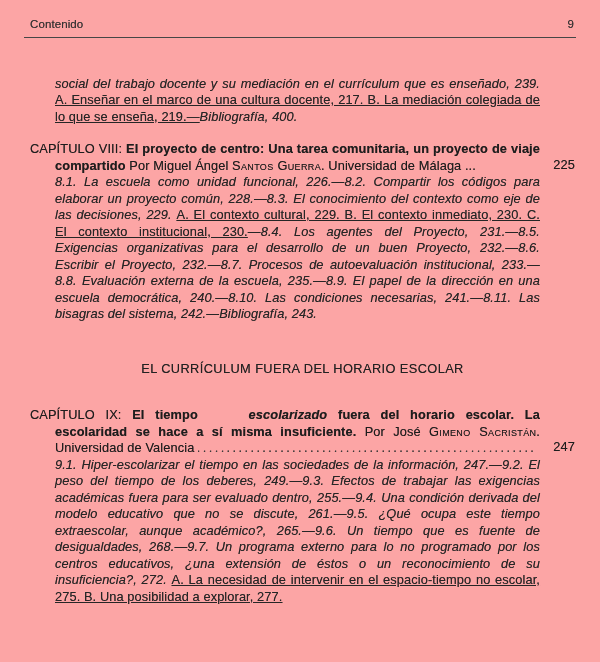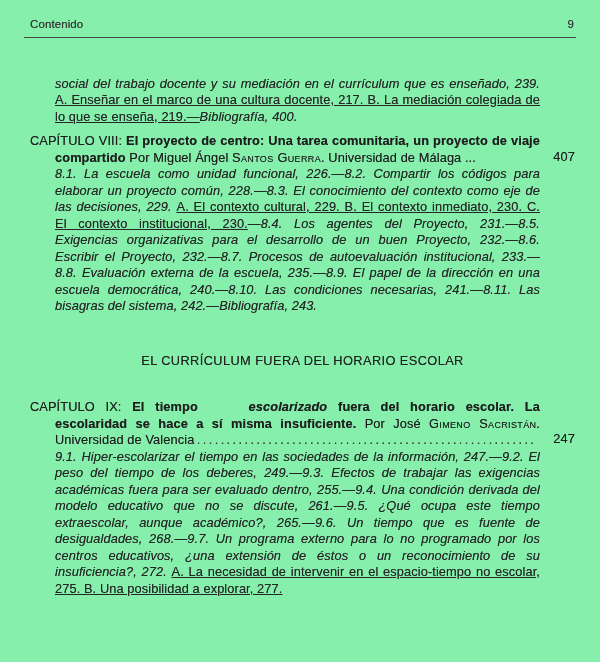--- a/index.html
+++ b/index.html
@@ -1,20 +1,20 @@
 <!DOCTYPE html>
 <html><head>
 <meta charset="utf-8">
 <style>
   * { margin:0; padding:0; box-sizing:border-box; }
   html, body { width:600px; }
   body { background:#e9e8e5; font-family:"Liberation Sans","DejaVu Sans",sans-serif; }
   .page {
     width:600px; height:662px; overflow:hidden;
-    background:#86efac;
+    background:#fca5a5;
     color:#262626;
     font-size:12.8px; line-height:16.5px; letter-spacing:0.1px;
     text-shadow:0 0 0.3px rgba(20,20,20,0.55);
   }
   .running-header {
     display:flex; justify-content:space-between; align-items:flex-end;
     padding:16px 26px 4px 30px;
     font-size:11.5px; color:#333;
   }
   .rule { height:1px; background:#464646; margin:0 24px; }
@@ -22,21 +22,21 @@
 
   .toc-para {
     text-align:justify;
     padding:0 35px 0 25px;
     font-style:italic;
   }
   .toc-para .rm { font-style:normal;text-decoration:underline; }
 
   .continuation { margin-top:38px; }
 
-  .chapter { margin-top:8px; }
+  .chapter { margin-top:16px; }
   .chapter-9 { margin-top:30px; }
 
   .chap-heading {
     position:relative;
     text-align:justify;
     padding:0 35px 0 25px;
     text-indent:-25px;
     color:#1d1d1d;
   }
   .chap-label { font-weight:normal; }
@@ -68,21 +68,21 @@
     <span>Contenido</span>
     <span>9</span>
   </header>
   <div class="rule"></div>
 
   <main class="body">
 
     <p class="toc-para continuation"><span>social del trabajo docente y su mediación en el currículum que es enseñado, 239. </span><span class="rm">A. Enseñar en el marco de una cultura docente, 217. B. La mediación colegiada de lo que se enseña, 219.—</span><span>Bibliografía, 400.</span></p>
 
     <section class="chapter">
-      <p class="chap-heading"><span class="chap-label">CAPÍTULO VIII: </span><span class="bold">El proyecto de centro: Una tarea comunitaria, un proyecto de viaje compartido </span><span>Por Miguel Ángel </span><span class="sc">Santos Guerra</span><span>. Universidad de Málaga ...</span><span class="page-num">407</span></p>
+      <p class="chap-heading"><span class="chap-label">CAPÍTULO VIII: </span><span class="bold">El proyecto de centro: Una tarea comunitaria, un proyecto de viaje compartido </span><span>Por Miguel Ángel </span><span class="sc">Santos Guerra</span><span>. Universidad de Málaga ...</span><span class="page-num">225</span></p>
       <p class="toc-para"><span>8.1. La escuela como unidad funcional, 226.—8.2. Compartir los códigos para elaborar un proyecto común, 228.—8.3. El conocimiento del contexto como eje de las decisiones, 229. </span><span class="rm">A. El contexto cultural, 229. B. El contexto inmediato, 230. C. El contexto institucional, 230.</span><span>—8.4. Los agentes del Proyecto, 231.—8.5. Exigencias organizativas para el desarrollo de un buen Proyecto, 232.—8.6. Escribir el Proyecto, 232.—8.7. Procesos de autoevaluación institucional, 233.—8.8. Evaluación externa de la escuela, 235.—8.9. El papel de la dirección en una escuela democrática, 240.—8.10. Las condiciones necesarias, 241.—8.11. Las bisagras del sistema, 242.—Bibliografía, 243.</span></p>
     </section>
 
     <div class="part-title">
       <div>EL CURRÍCULUM FUERA DEL HORARIO ESCOLAR</div>
     </div>
 
     <section class="chapter chapter-9">
       <p class="chap-heading"><span class="chap-label">CAPÍTULO IX: </span><span class="bold">El tiempo </span><span class="bold-italic">escolarizado</span><span class="bold"> fuera del horario escolar. La escolaridad se hace a sí misma insuficiente. </span><span>Por José </span><span class="sc">Gimeno Sacristán</span><span>. Universidad de Valencia </span><span class="leader">..........................................................................................................</span><span class="page-num">247</span></p>
       <p class="toc-para"><span>9.1. Hiper-escolarizar el tiempo en las sociedades de la información, 247.—9.2. El peso del tiempo de los deberes, 249.—9.3. Efectos de trabajar las exigencias académicas fuera para ser evaluado dentro, 255.—9.4. Una condición derivada del modelo educativo que no se discute, 261.—9.5. ¿Qué ocupa este tiempo extraescolar, aunque académico?, 265.—9.6. Un tiempo que es fuente de desigualdades, 268.—9.7. Un programa externo para lo no programado por los centros educativos, ¿una extensión de éstos o un reconocimiento de su insuficiencia?, 272. </span><span class="rm">A. La necesidad de intervenir en el espacio-tiempo no escolar, 275. B. Una posibilidad a explorar, 277.</span></p>

